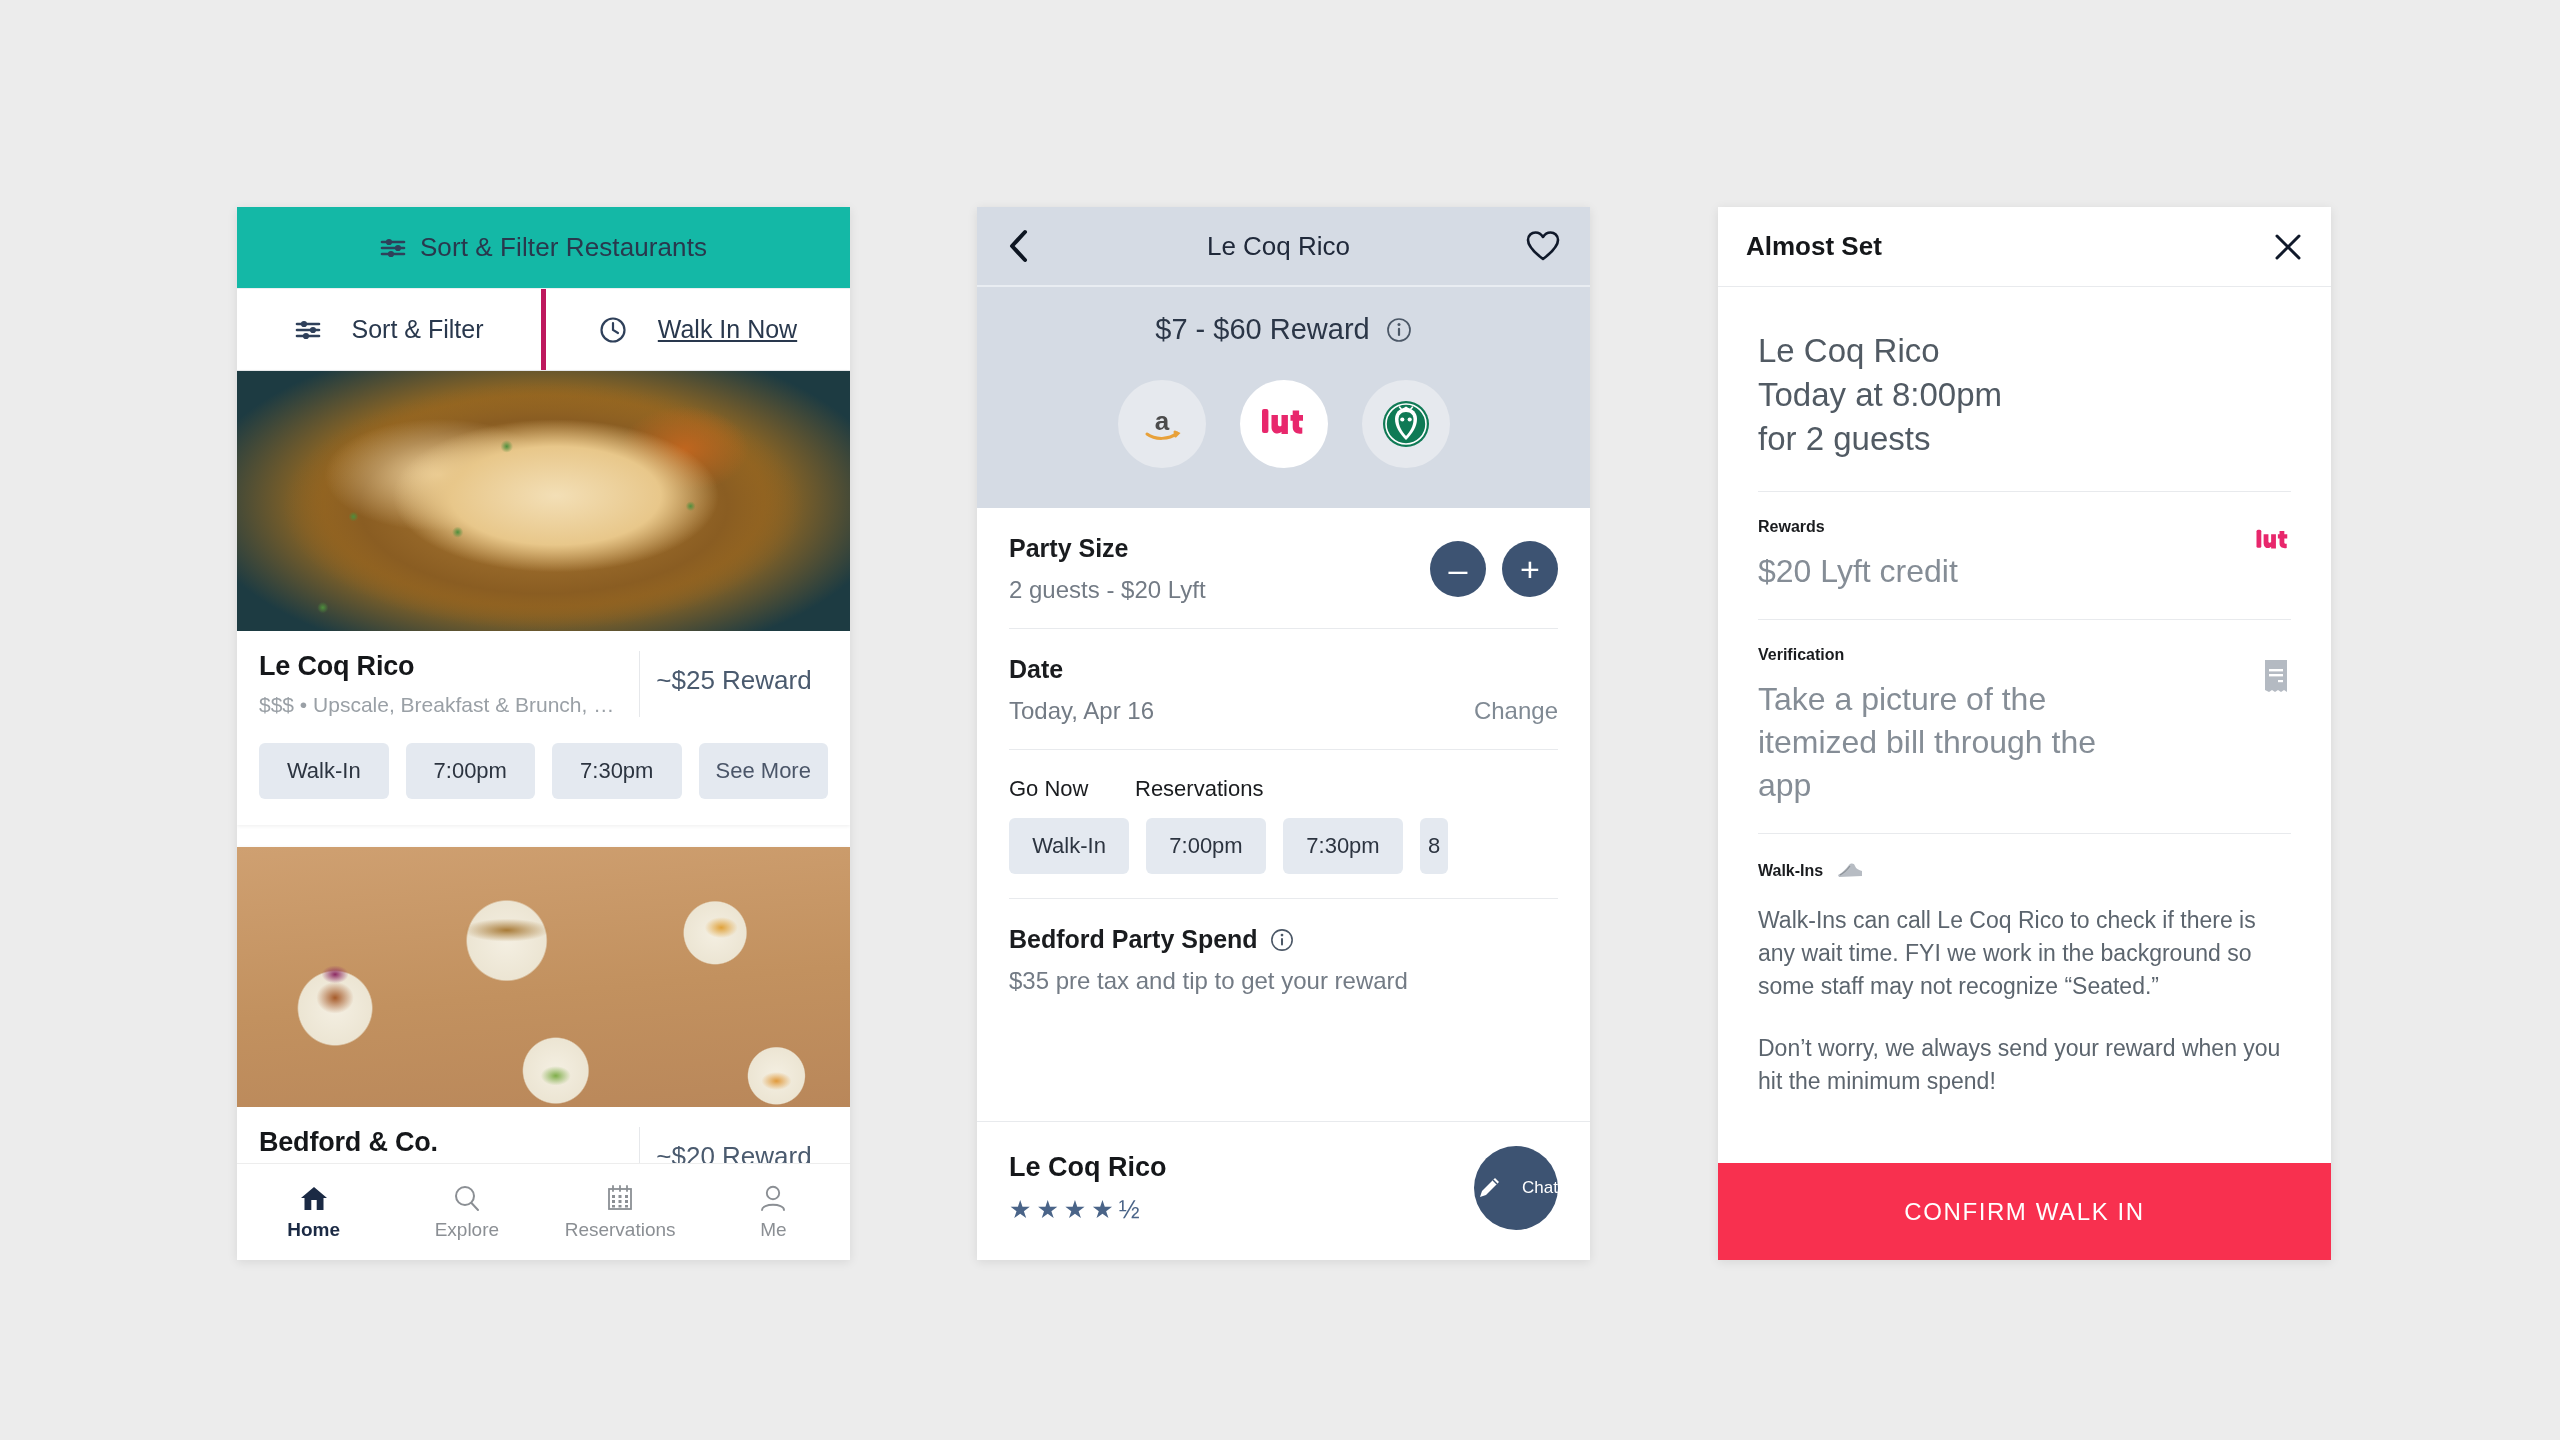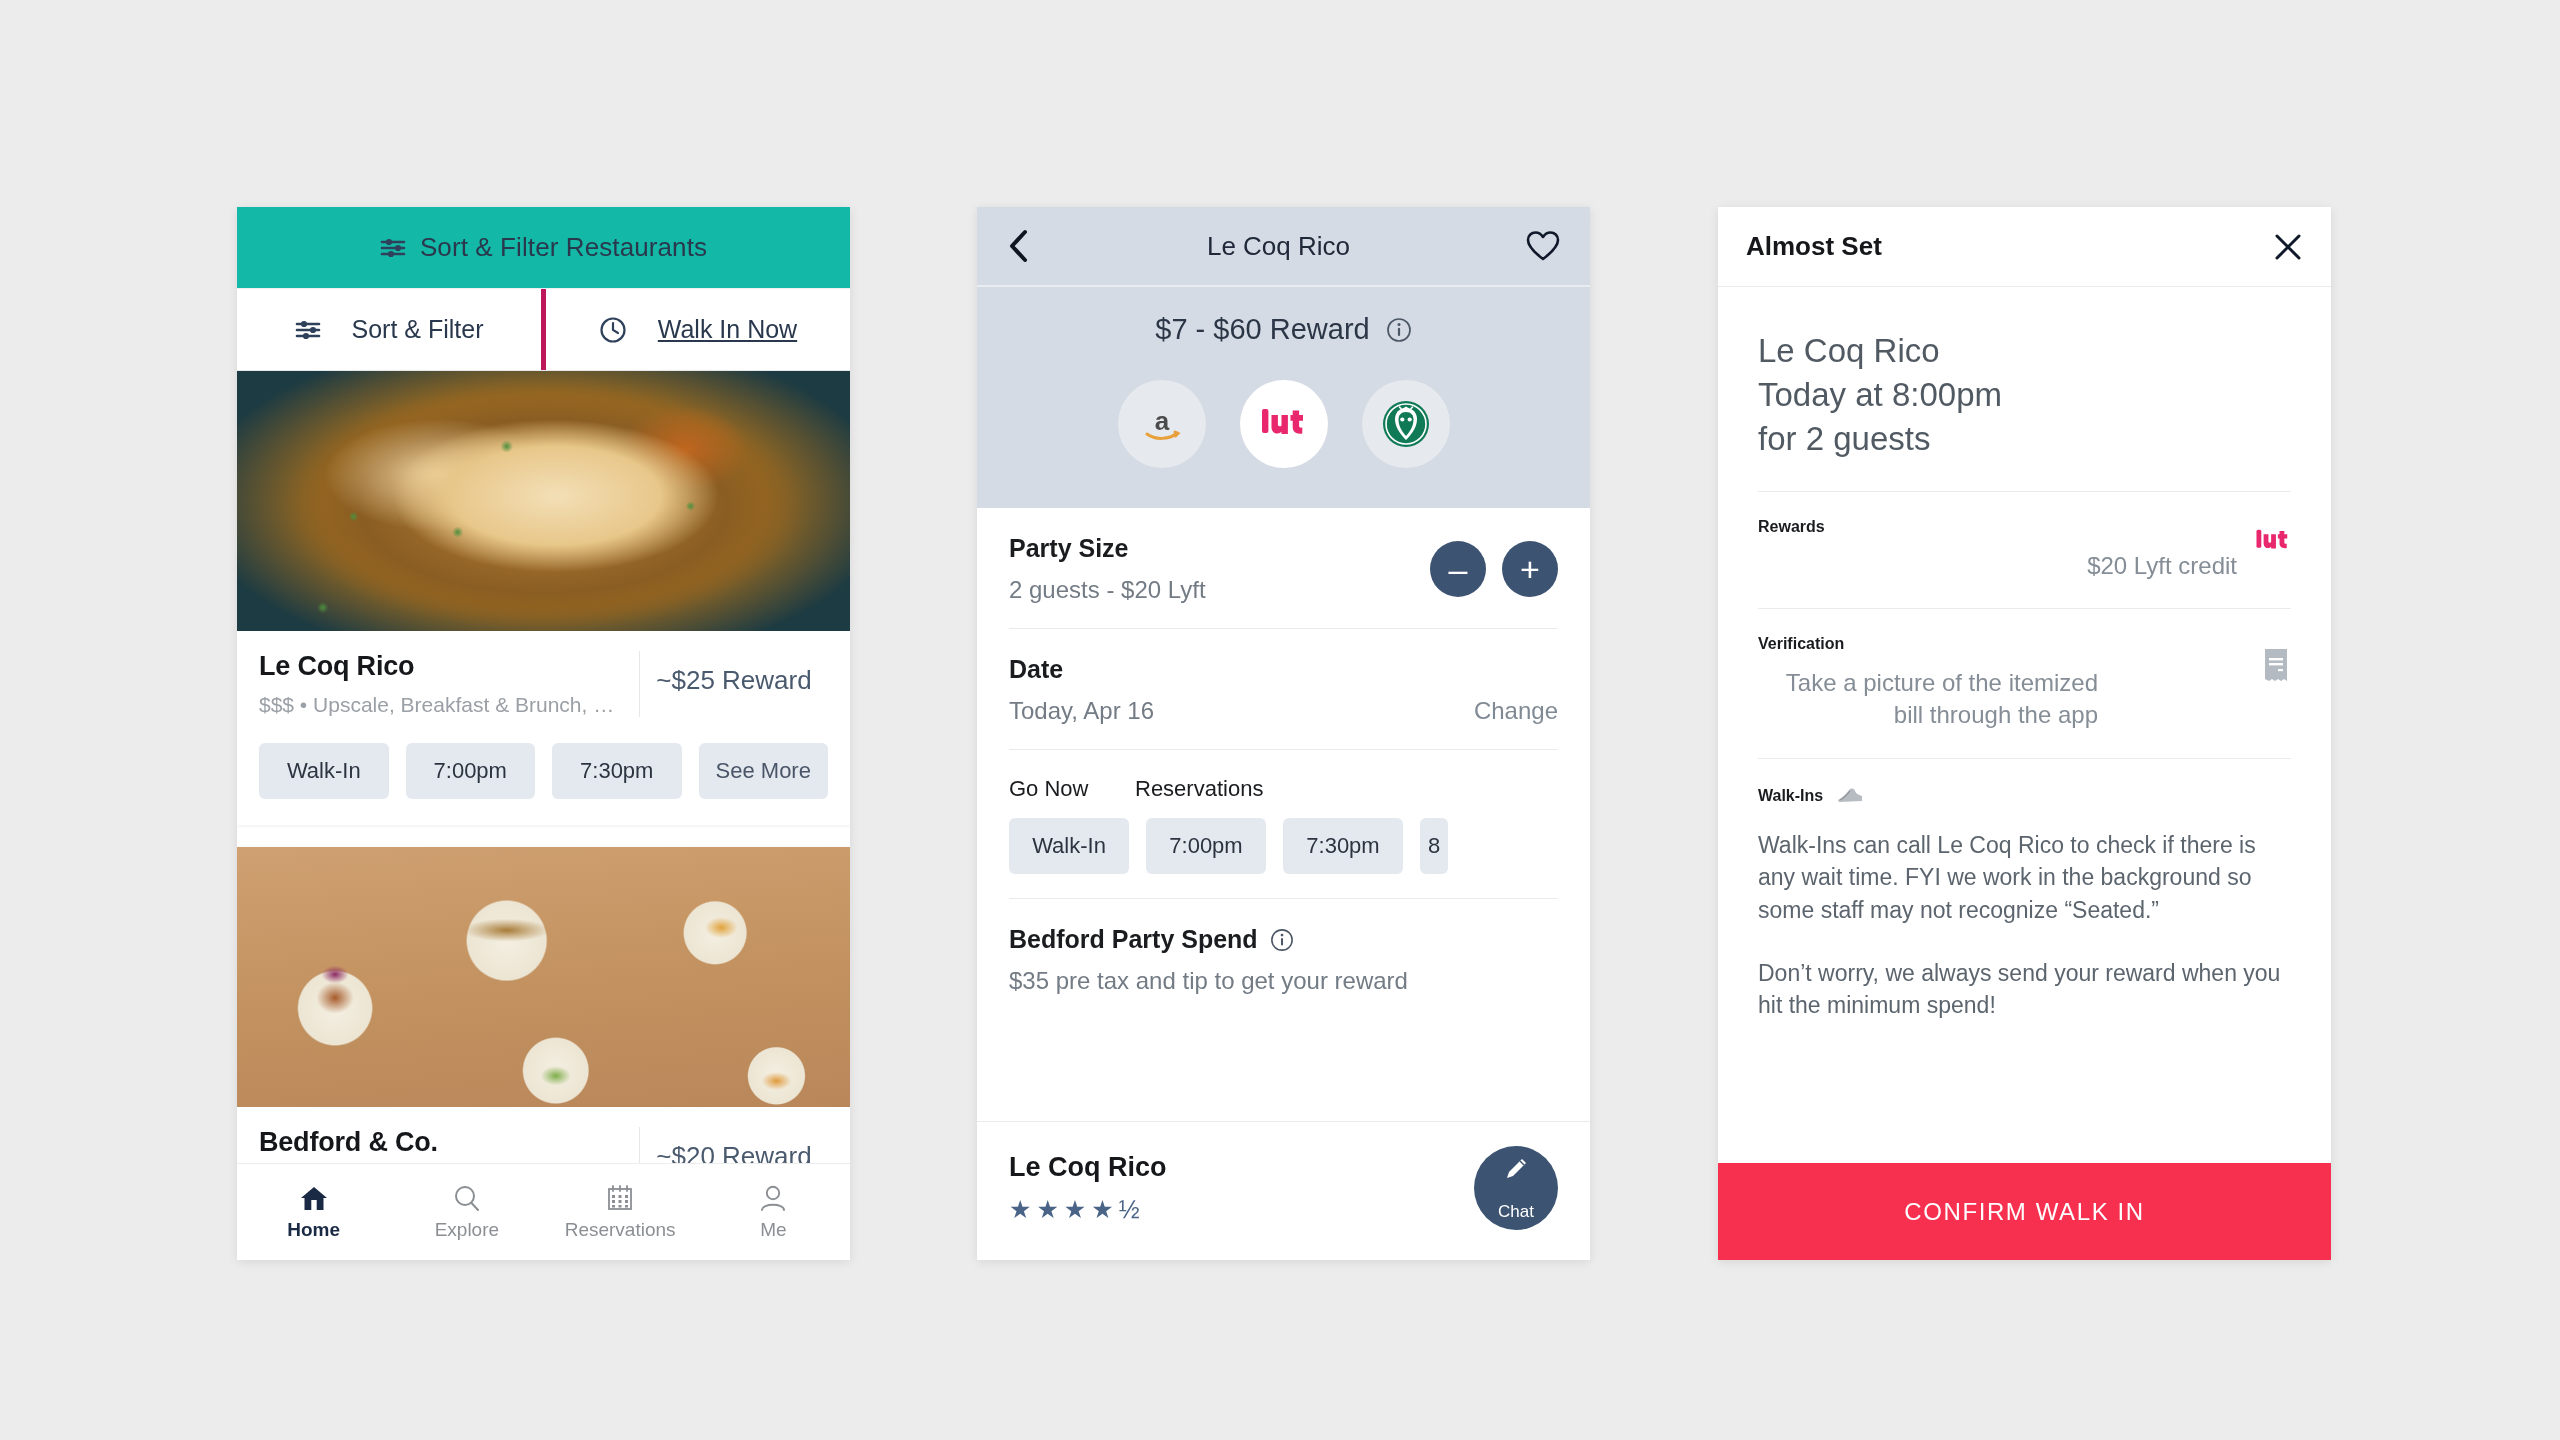--- a/index.html
+++ b/index.html
@@ -115,37 +115,37 @@
   .p2-footer {
     position: absolute; left: 0; bottom: 0; width: 100%;
     padding: 24px 32px 30px 32px; background: #fff; border-top: 1px solid #e8eaed;
     display: flex; align-items: center;
   }
   .p2-footer .grow { flex: 1; }
   .f-name { font-size: 27px; font-weight: 700; color: #15171a; }
   .stars { margin-top: 12px; color: #4a6488; font-size: 25px; letter-spacing: 5px; }
   .chat-btn {
     width: 84px; height: 84px; border-radius: 50%; background: #3d5372; color: #fff;
-    display: flex; flex-direction: column; align-items: center; justify-content: center; gap: 18px;
+    display: flex; align-items: center; justify-content: center; gap: 18px;
   }
   .chat-btn .lab { font-size: 17px; }
 
   
   #panel3 { left: 1718px; top: 207px; width: 613px; height: 1053px; }
   .p3-head {
     height: 80px; display: flex; align-items: center; padding: 0 28px;
     border-bottom: 1px solid #e8eaed; background: #fff;
   }
   .p3-head .title { flex: 1; text-align: left; font-size: 26px; font-weight: 700; color: #15171a; }
   .p3-body { padding: 0 40px; }
   .p3-hero { padding: 42px 0 30px 0; font-size: 33px; line-height: 1.33; color: #515a63; font-weight: 400; }
   .p3-sect { padding: 26px 0 26px 0; border-top: 1px solid #e8eaed; display: flex; align-items: flex-start; }
   .p3-sect .grow { flex: 1; padding-right: 18px; }
   .p3-t { font-size: 16px; font-weight: 700; color: #1a1c1f; display: flex; align-items: center; gap: 12px;}
-  .p3-s { margin-top: 14px; font-size: 24px; line-height: 1.35; color: #858d96; text-align: right; }
+  .p3-s { margin-top: 14px; font-size: 32px; line-height: 1.35; color: #858d96; }
   .p3-para { font-size: 23px; line-height: 1.42; color: #5c656e; margin-top: 22px; }
   .p3-para.second { margin-top: 30px; }
   .confirm-bar {
     position: absolute; left: 0; bottom: 0; width: 100%; height: 97px;
     background: #f8304f; color: #fff; display: flex; align-items: center; justify-content: center;
     font-size: 24px; letter-spacing: 1.6px;
   }
 
   
   .photo-coq {

